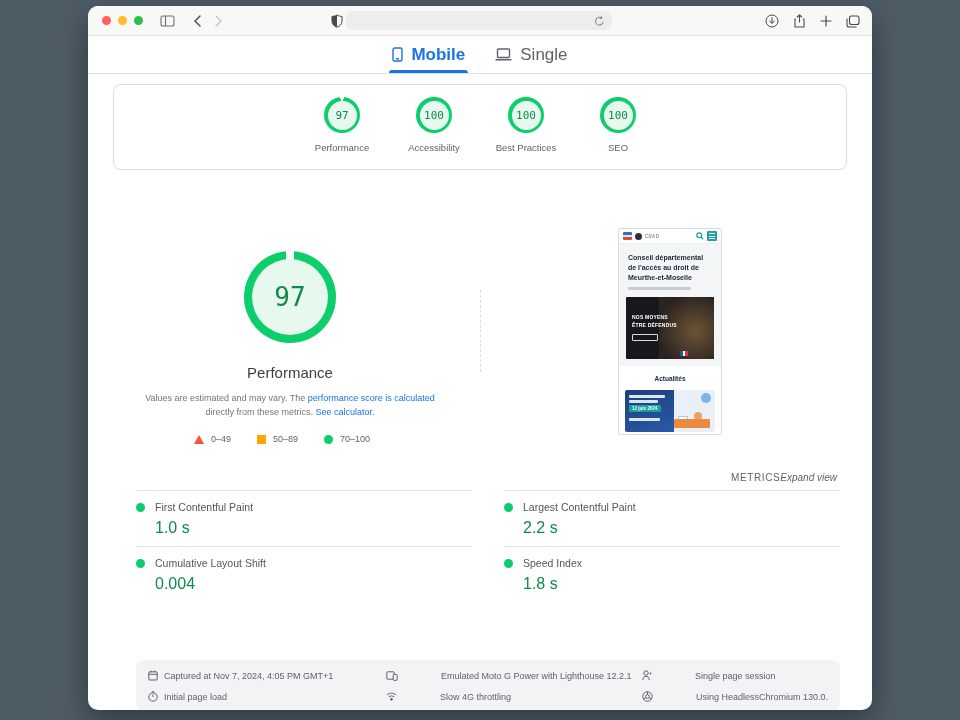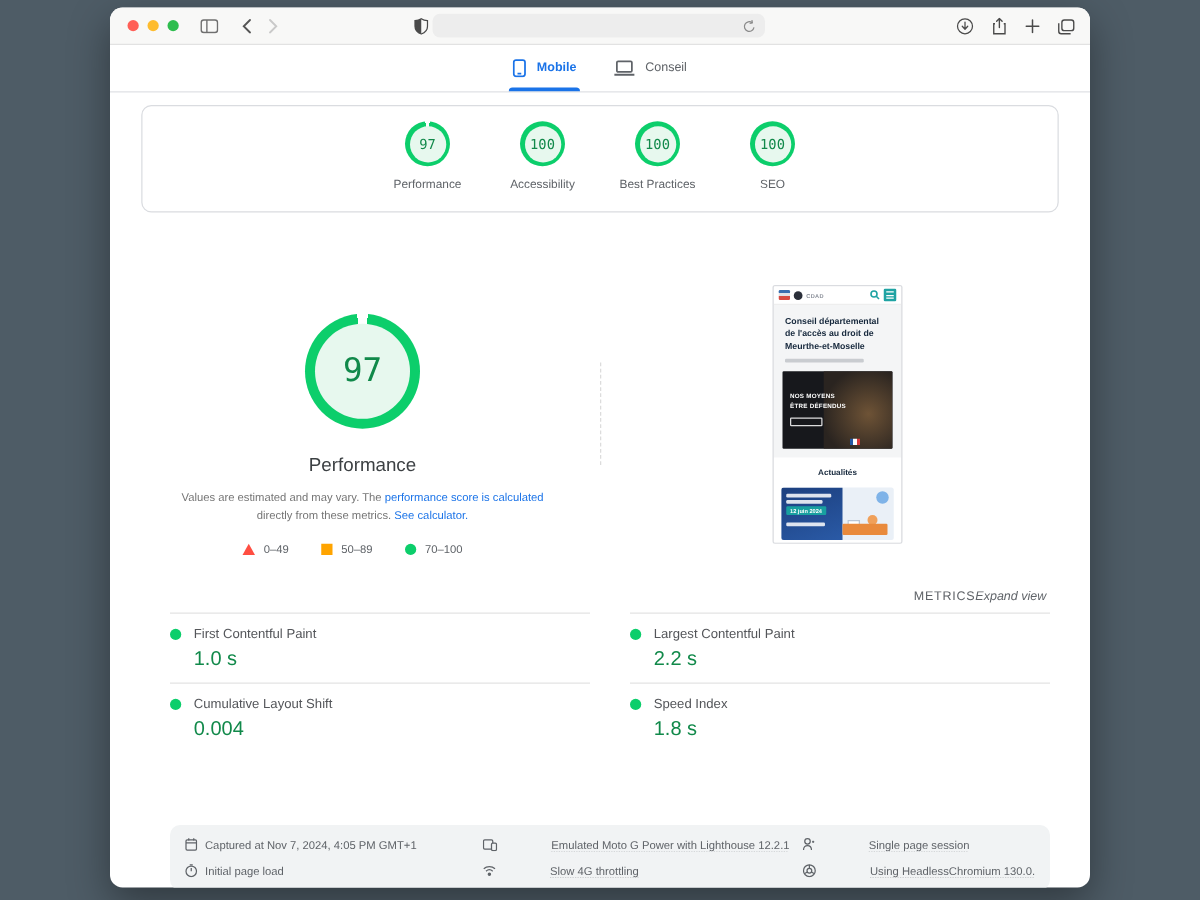--- a/index.html
+++ b/index.html
@@ -23,21 +23,21 @@
   .nav-fwd { margin-left:12px; }
   .shield { position:absolute; left:243px; top:8px; }
   .urlbar { position:absolute; left:258px; top:5px; width:266px; height:19px;
             background:#ededed; border-radius:6px; display:flex; align-items:center;
             justify-content:flex-end; padding-right:6px; font-size:10px; color:#888; }
   .tb-right { position:absolute; right:12px; top:0; height:30px; display:flex; align-items:center; gap:14px; }
 
   
   .device-tabs { height:38px; background:#fff; border-bottom:1px solid #dfe1e5;
                  display:flex; justify-content:center; align-items:stretch; gap:30px; }
-  .dtab { display:flex; align-items:center; gap:8px; font-size:10px; position:relative; cursor:pointer; }
+  .dtab { display:flex; align-items:center; gap:8px; font-size:17px; position:relative; cursor:pointer; }
   .dtab.active { color:#1a73e8; font-weight:bold; }
   .dtab.inactive { color:#5f6368; }
   .dtab .underline { position:absolute; bottom:0; left:-3px; right:-3px; height:3px;
                      background:#1a73e8; border-radius:3px 3px 0 0; }
 
   
   .summary-card { margin:10px 25px 0; height:86px; border:1px solid #dadce0; border-radius:8px;
                   display:flex; justify-content:center; gap:0; padding-top:12px; }
   .g-item { width:92px; display:flex; flex-direction:column; align-items:center; cursor:pointer; }
   .sgauge { width:36px; height:36px; border-radius:50%; position:relative; }
@@ -204,21 +204,21 @@
       <span>Mobile</span>
       <span class="underline"></span>
     </div>
     <div class="dtab inactive">
       <span class="tb-icon">
         <svg width="17" height="13" viewBox="0 0 17 13" fill="none" stroke="#5f6368" stroke-width="1.4">
             <rect x="2.5" y="1" width="12" height="8.5" rx="1"></rect>
             <line x1="0.5" y1="11.8" x2="16.5" y2="11.8" stroke-width="1.6"></line>
           </svg>
       </span>
-      <span>Conseil</span>
+      <span>Single</span>
     </div>
   </div>
 
   <div class="summary-card">
     <div class="g-item">
       <div class="sgauge" style="background: conic-gradient(from 5.4deg, rgb(12, 206, 107) 0deg, rgb(12, 206, 107) 349.2deg, rgba(0, 0, 0, 0) 349.2deg, rgba(0, 0, 0, 0) 360deg);">
         <div class="inner">97</div>
       </div>
       <div class="g-label">Performance</div>
     </div>

